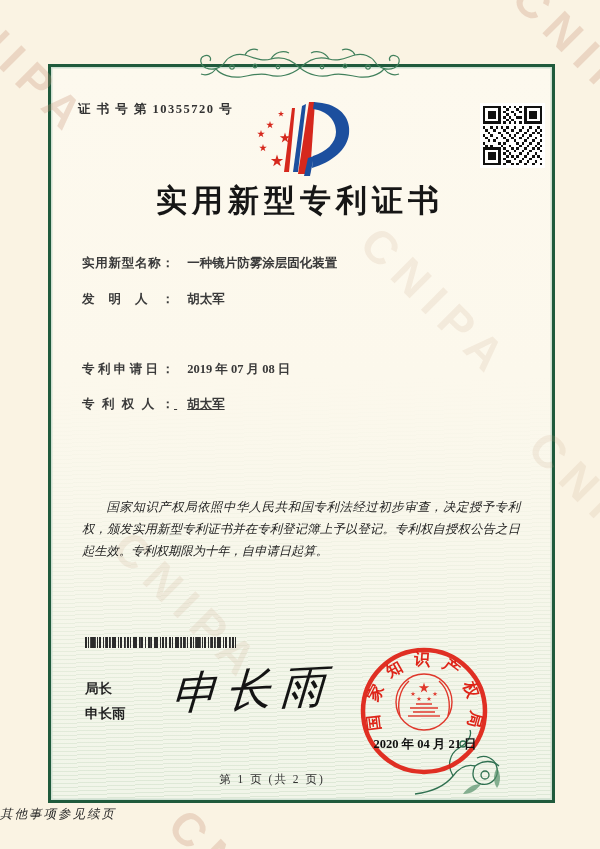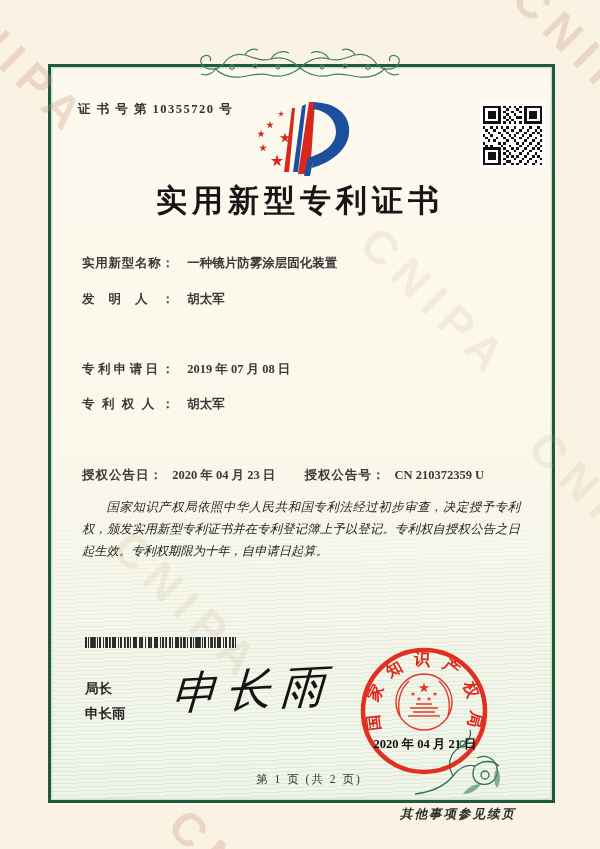--- a/index.html
+++ b/index.html
@@ -48,23 +48,23 @@
   .dtitle{left:85px;top:680px;font-size:13.5px;font-weight:700;color:#222;}
   .dname{left:85px;top:705px;font-size:13.5px;font-weight:700;color:#222;}
   .sig{left:172px;top:660px;font-size:45px;color:#141414;letter-spacing:9px;
        font-style:italic;transform:rotate(-3deg) skewX(-6deg);}
 
   .seal{left:357px;top:644px;width:136px;height:136px;}
   .sealdate{position:absolute;left:0;top:92px;width:136px;text-align:center;
        font-size:12.5px;font-weight:700;color:#101010;letter-spacing:0;}
 
   .pageno{left:0;top:772px;width:544px;text-align:center;font-size:11.5px;
-          letter-spacing:2px;color:#333;margin-left:37px;}
-  .contnote{left:0;top:806px;width:516px;text-align:right;font-size:12.5px;
-          font-style:italic;font-weight:700;letter-spacing:2px;color:#2b2b2b;}
+          letter-spacing:2px;color:#333;}
+  .contnote{left:0;top:806px;width:516px;text-align:left;font-size:12.5px;
+          font-style:italic;font-weight:400;letter-spacing:2px;color:#2b2b2b;}
 
   .qr{left:480px;top:103px;}
   .logo{left:252px;top:100px;}
 </style>
 </head>
 <body>
 
 <div class="page">
 
   <div class="frame"></div>
@@ -171,31 +171,25 @@
       <span class="fvalue">胡太军</span>
     </div>
     <div class="frow" style="top:255px;">
       <span class="flabel">实用新型名称：</span>
       <span class="fvalue">一种镜片防雾涂层固化装置</span>
     </div>
     <div class="frow" style="top:361px;">
       <span class="flabel">专利申请日：</span>
       <span class="fvalue">2019 年 07 月 08 日</span>
     </div>
-    <div class="frow" style="top:396px;">
+    <div class="frow" style="top:396px;text-decoration:underline;">
       <span class="flabel">专利权人：</span>
       <span class="fvalue">胡太军</span>
     </div>
 
-    <div class="frow grant" style="top:467px;">
-      <span class="glabel">授权公告日：</span>
-      <span class="gv">2020 年 04 月 23 日</span>
-      <span class="glabel">授权公告号：</span>
-      <span class="gv">CN 210372359 U</span>
-    </div>
 
     <div class="legal">
       <p>国家知识产权局依照中华人民共和国专利法经过初步审查，决定授予专利权，颁发实用新型专利证书并在专利登记簿上予以登记。专利权自授权公告之日起生效。专利权期限为十年，自申请日起算。</p>
     </div>
 
     <div class="barcode"></div>
 
     <div class="dtitle">局长</div>
     <div class="dname">申长雨</div>
     <div class="sig">申长雨</div>

